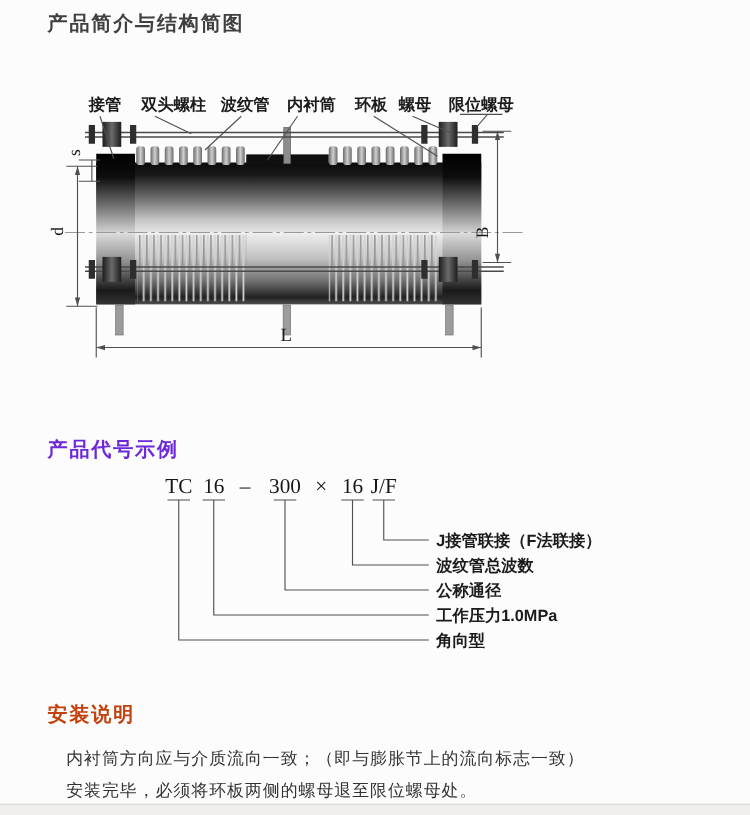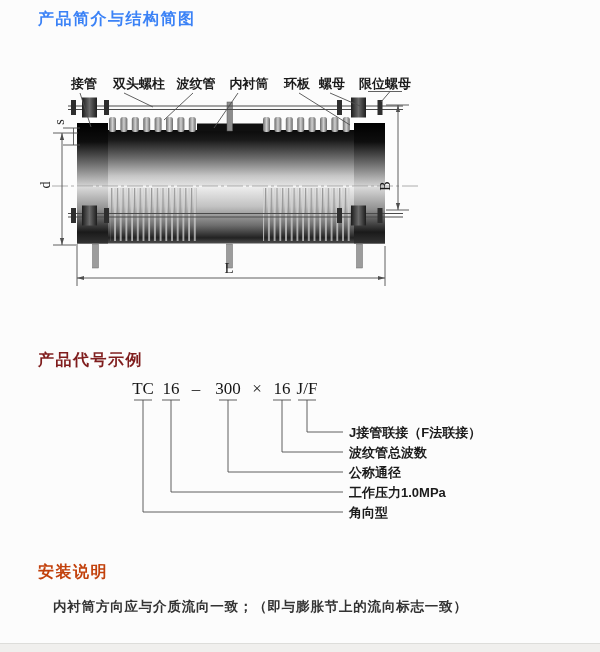--- a/index.html
+++ b/index.html
@@ -6,39 +6,39 @@
   .page{position:relative;width:600px;height:652px;background:#fcfcfc;overflow:hidden;
         font-family:"Liberation Sans",sans-serif;}
   .sec-heading{position:absolute;left:38px;margin:0;font-size:16px;font-weight:bold;
         letter-spacing:1.5px;color:#2aa5da;}
   #h-intro{top:9px;}
   #h-code{top:350px;}
   #h-install{top:562px;}
   #svg-diagram{position:absolute;left:0;top:60px;}
   #svg-code{position:absolute;left:0;top:372px;}
   .install{position:absolute;left:53px;top:594px;width:500px;font-size:13.5px;line-height:26px;
-        color:#333;font-weight:700;letter-spacing:0.8px;}
+        color:#333;font-weight:400;letter-spacing:0.8px;}
   .install p{margin:0;}
   .strip{position:absolute;left:0;right:0;bottom:0;height:8px;background:#f0efed;
         border-top:1px solid #ddddda;}
   
   .plabel{font:bold 13px "Liberation Sans",sans-serif;fill:#1b1b1b;}
   .dim{font:14px "Liberation Serif",serif;fill:#1b1b1b;}
   .codeseg{font:17px "Liberation Serif",serif;fill:#161616;}
   .callout{font:bold 13px "Liberation Sans",sans-serif;fill:#1b1b1b;}
   .ln{stroke:#4f4f4f;stroke-width:0.9;fill:none;}
   .rod{stroke:#4a4a4a;stroke-width:1.2;}
   .arr{fill:#4f4f4f;stroke:none;}
 </style>
 </head>
 <body>
 
 <div class="page">
 
-  <h2 class="sec-heading" id="h-intro" style="color: #3b82f6;">产品简介与结构简图</h2>
+  <h2 class="sec-heading" id="h-intro" style="color: #404040;">产品简介与结构简图</h2>
 
   <svg id="svg-diagram" width="600" height="245" viewBox="0 0 600 245">
     <defs>
       <linearGradient id="gBodyTop" x1="0" y1="0" x2="0" y2="1">
         <stop offset="0" stop-color="#0b0b0b"></stop>
           <stop offset="0.18" stop-color="#1a1a1a"></stop>
         <stop offset="0.5" stop-color="#6b6b6b"></stop>
           <stop offset="0.82" stop-color="#c6c6c6"></stop>
         <stop offset="1" stop-color="#e4e4e4"></stop>
       </linearGradient>
@@ -192,21 +192,21 @@
     <g>
       <line class="ln" x1="77" y1="186" x2="77" y2="226"></line>
       <line class="ln" x1="385" y1="186" x2="385" y2="226"></line>
       <line class="ln" x1="77" y1="218" x2="385" y2="218"></line>
       <polygon class="arr" points="77,218 84,215.9 84,220.1"></polygon>
       <polygon class="arr" points="385,218 378,215.9 378,220.1"></polygon>
       <text class="dim" x="229" y="213" text-anchor="middle" style="font-size:15px">L</text>
     </g>
   </svg>
 
-  <h2 class="sec-heading" id="h-code" style="color: #7f1d1d;">产品代号示例</h2>
+  <h2 class="sec-heading" id="h-code" style="color: #6d28d9;">产品代号示例</h2>
 
   <svg id="svg-code" width="600" height="165" viewBox="0 0 600 165">
 
     <text class="codeseg" x="143" y="22" text-anchor="middle">TC</text>
     <text class="codeseg" x="171" y="22" text-anchor="middle">16</text>
     <text class="codeseg" x="196" y="22" text-anchor="middle">–</text>
     <text class="codeseg" x="228" y="22" text-anchor="middle">300</text>
     <text class="codeseg" x="257" y="22" text-anchor="middle">×</text>
     <text class="codeseg" x="282" y="22" text-anchor="middle">16</text>
     <text class="codeseg" x="307" y="22" text-anchor="middle">J/F</text>
@@ -223,16 +223,17 @@
     <text class="callout" x="349" y="84.5">波纹管总波数</text>
     <text class="callout" x="349" y="104.5">公称通径</text>
     <text class="callout" x="349" y="124.5">工作压力1.0MPa</text>
     <text class="callout" x="349" y="144.5">角向型</text>
   </svg>
 
   <h2 class="sec-heading" id="h-install" style="color: #c2410c;">安装说明</h2>
 
   <div class="install">
     <p>内衬筒方向应与介质流向一致；（即与膨胀节上的流向标志一致）</p>
+    <p>安装完毕，必须将环板两侧的螺母退至限位螺母处。</p>
   </div>
 
   <div class="strip"></div>
 </div>
 
 </body></html>

